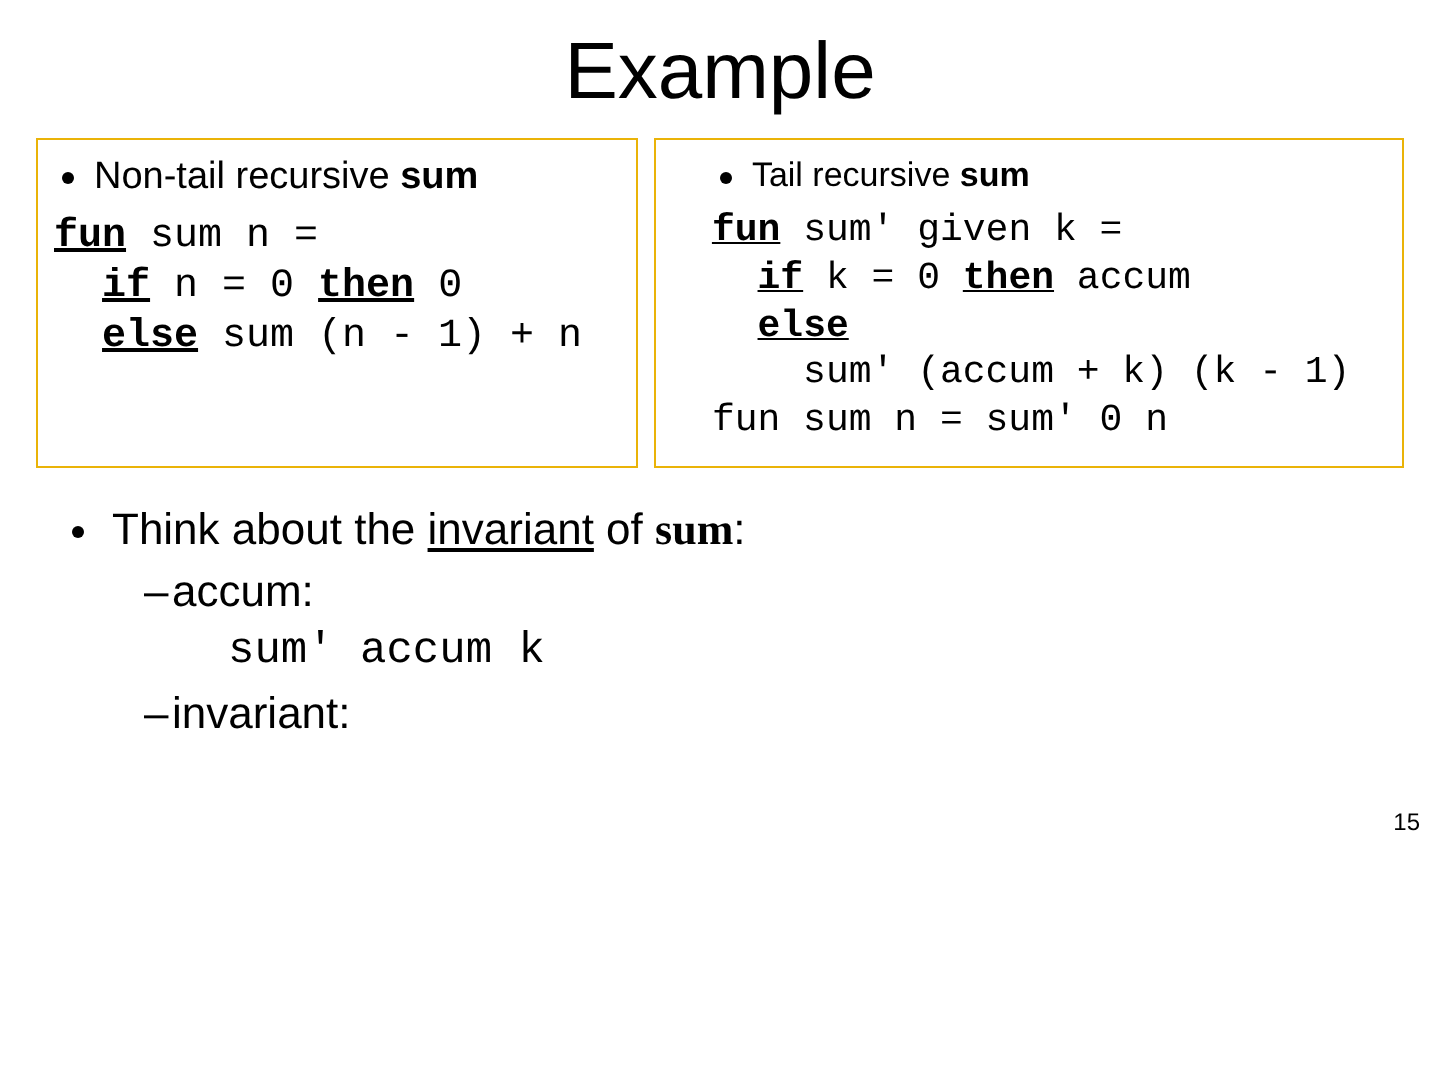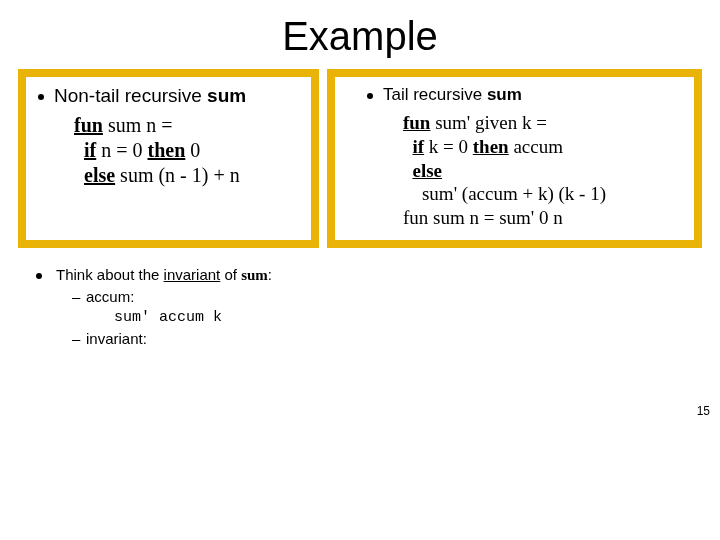--- a/index.html
+++ b/index.html
@@ -22,51 +22,50 @@
     text-align: center;
     font-size: 40px;
     font-weight: 400;
     margin: 6px 0 10px 0;
   }
   .boxes {
     display: flex;
     gap: 8px;
   }
   .box {
-    border: 8px solid #eab308;
+    border: 1px solid #eab308;
     padding: 6px 8px 10px 8px;
   }
   .box.left { flex: 0 0 44%; }
   .box.right { flex: 1; padding-left: 28px; }
   .box-header {
     font-size: 19px;
     margin: 2px 0 6px 0;
   }
   .box.right .box-header { font-size: 17px; }
   .bullet-dot {
     display: inline-block;
     width: 6px; height: 6px;
     background: #000;
     border-radius: 50%;
     vertical-align: middle;
     margin-right: 10px;
     margin-left: 4px;
   }
   .code {
-    font-family: Liberation Serif, serif;
+    font-family: Liberation Mono, monospace;
     font-size: 20px;
     line-height: 1.25;
     white-space: pre;
-    margin-left: 40px;
   }
   .box.right .code { font-size: 19px; }
   .kw { font-weight: bold; text-decoration: underline; }
   .lower {
     margin: 16px 0 0 6px;
-    font-size: 15px;
+    font-size: 22px;
     line-height: 1.4;
   }
   .lower .bullet-dot { margin-left: 12px; margin-right: 14px; }
   .lower .dash-row { margin-left: 48px; }
   .lower .dash { display: inline-block; width: 14px; }
   .lower-code {
     font-family: Liberation Mono, monospace;
     margin-left: 90px;
   }
   .u { text-decoration: underline; }

